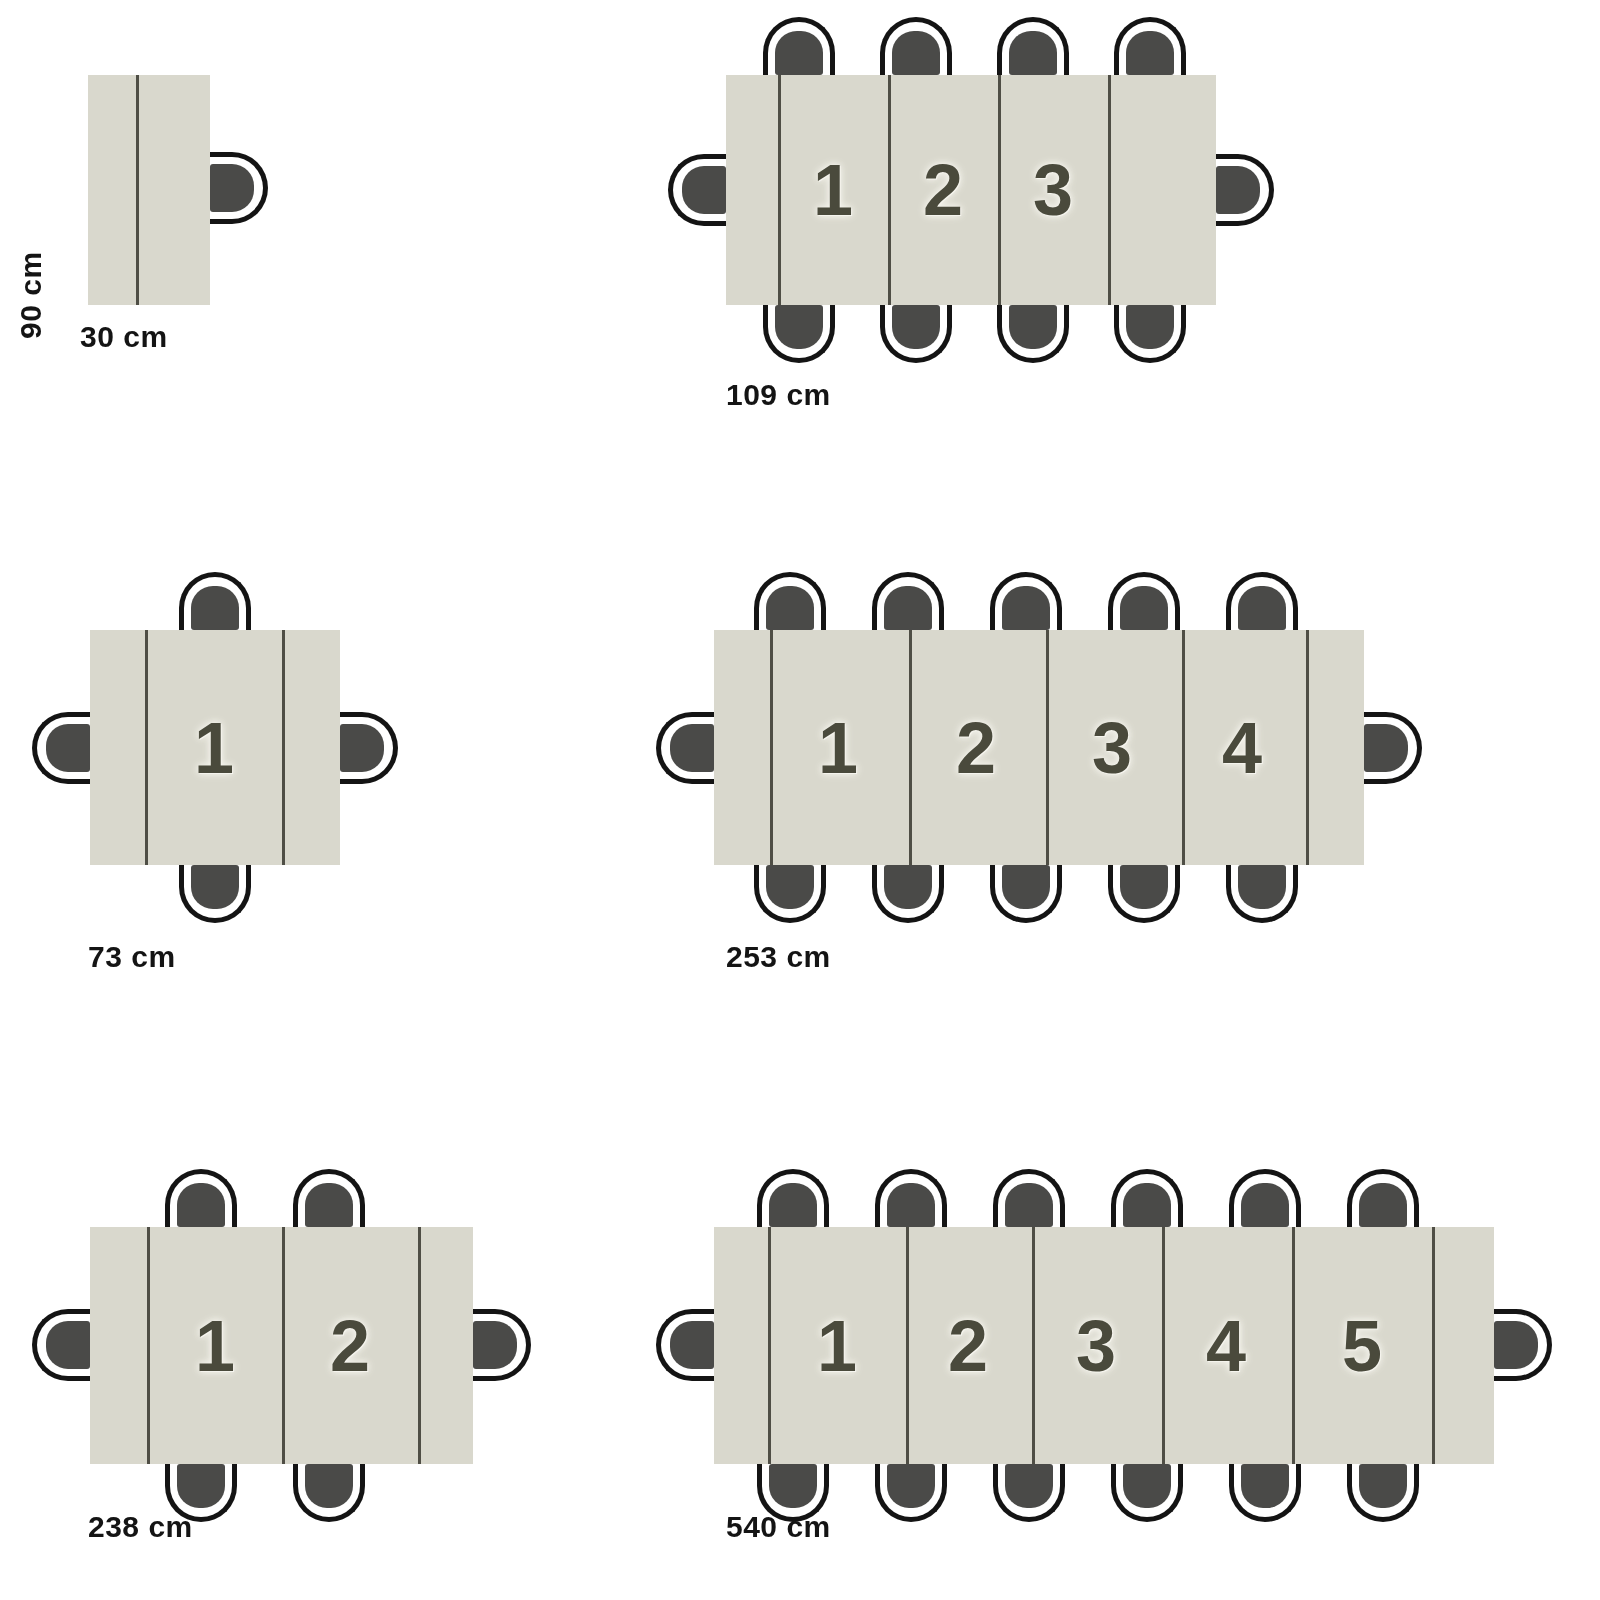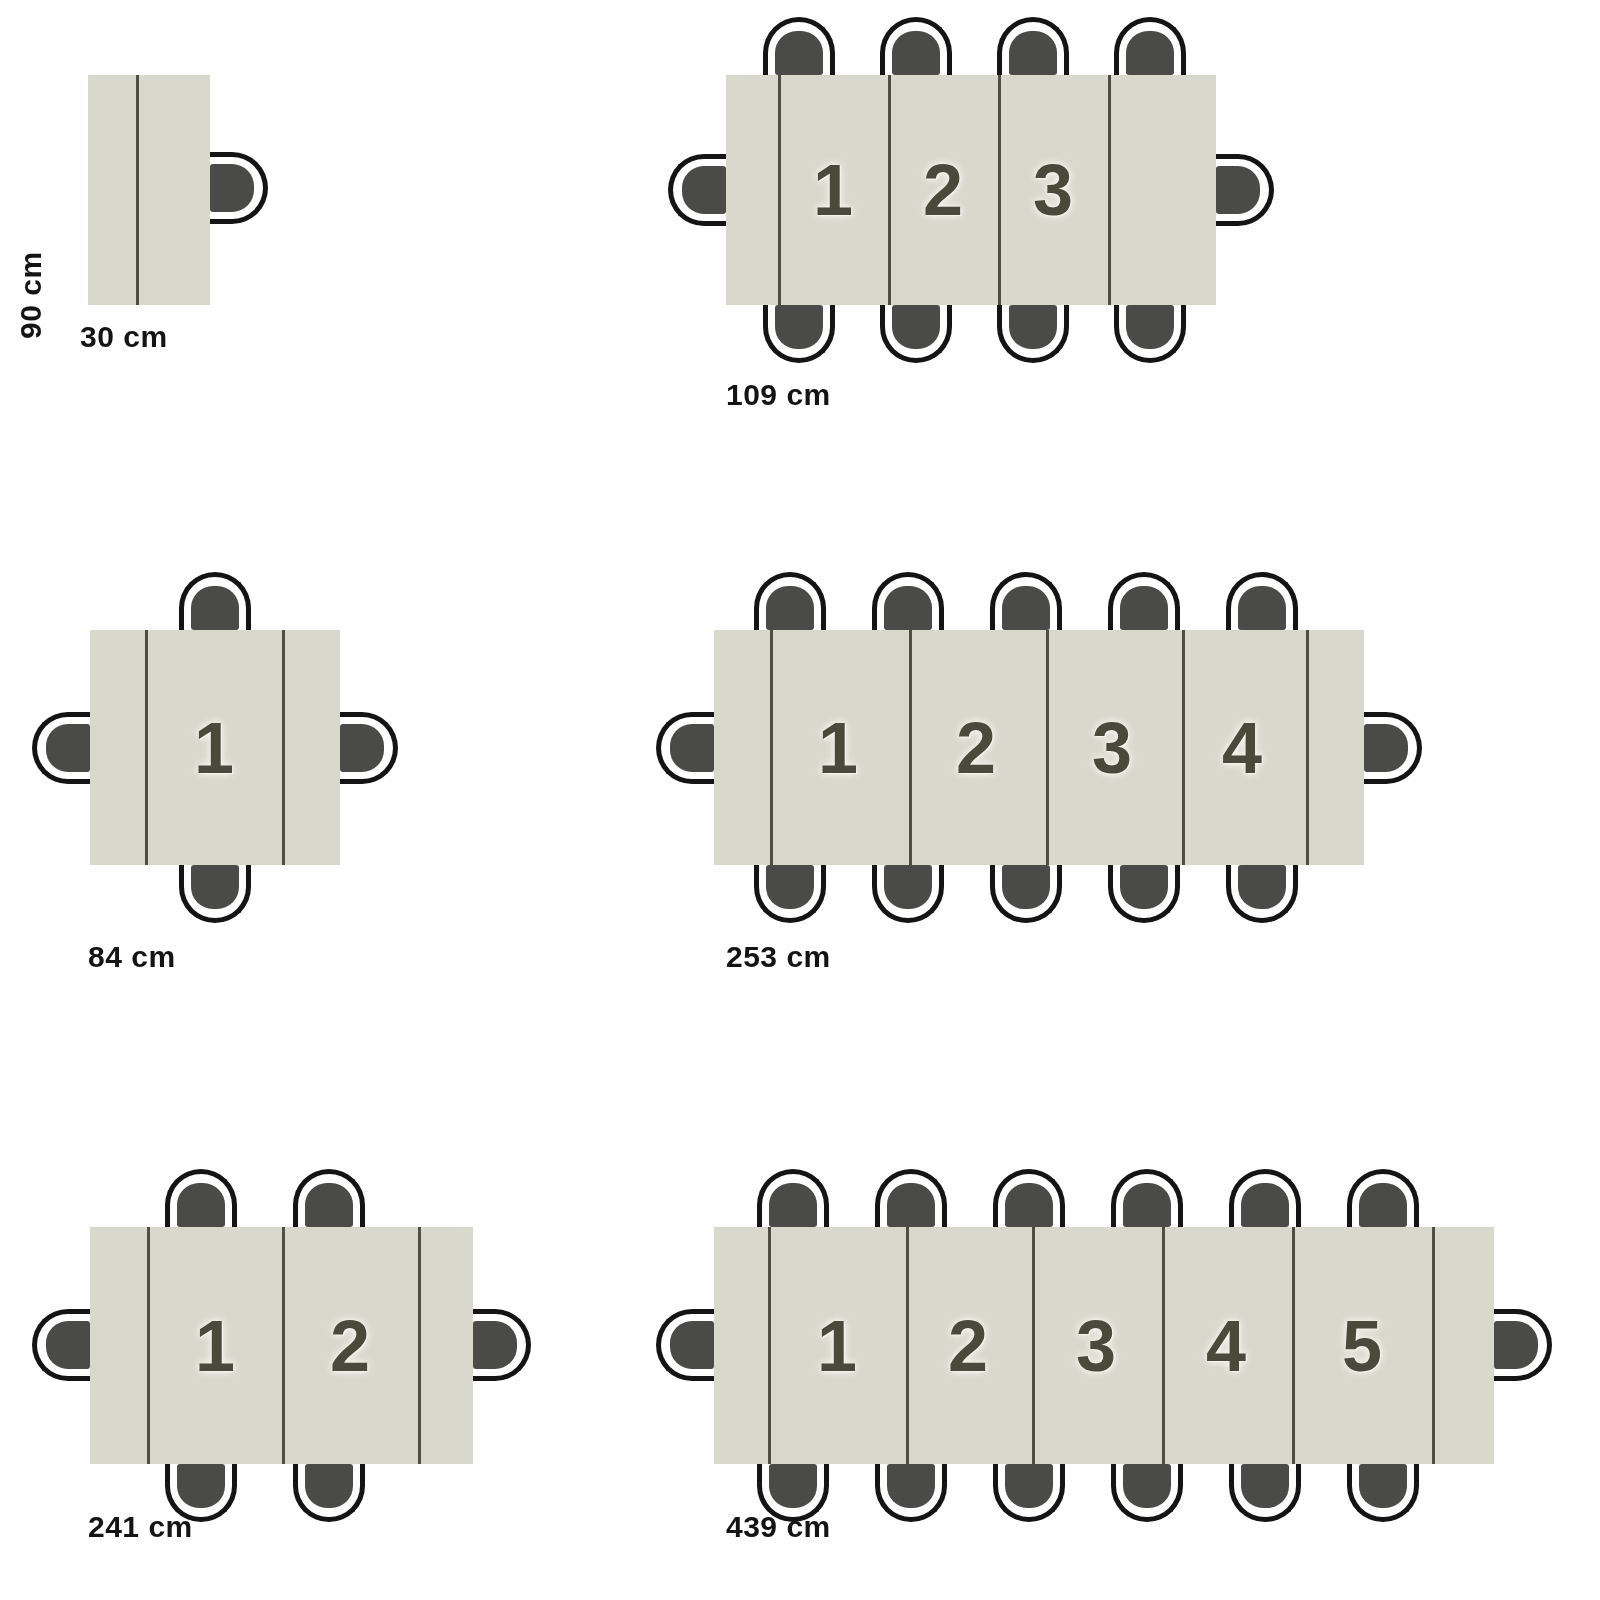--- a/index.html
+++ b/index.html
@@ -202,21 +202,21 @@
       </div>
     <div class="chair left" style="left:28px;top:152px;">
       <div class="halo"></div>
       <div class="seat"></div>
       </div>
     <div class="chair right" style="left:340px;top:152px;">
       <div class="halo"></div>
       <div class="seat"></div>
       </div>
 
-    <div class="dim-label" style="left:88px;top:380px;font-size:30px;">84 cm</div>
+    <div class="dim-label" style="left:88px;top:380px;font-size:30px;">73 cm</div>
   </div>
 
   <div class="config" style="left:640px;top:560px;width:800px;height:420px;">
     <div class="table-top" style="left:74px;top:70px;width:650px;height:235px;">
       <div class="divider" style="left:56px;"></div>
       <div class="divider" style="left:195px;"></div>
       <div class="divider" style="left:332px;"></div>
       <div class="divider" style="left:468px;"></div>
       <div class="divider" style="left:592px;"></div>
       <div class="leaf-number" style="left:124px;font-size:72px;">1</div>
@@ -308,21 +308,21 @@
 
     <div class="chair left" style="left:28px;top:174px;">
       <div class="halo"></div>
       <div class="seat"></div>
       </div>
     <div class="chair right" style="left:473px;top:174px;">
       <div class="halo"></div>
       <div class="seat"></div>
       </div>
 
-    <div class="dim-label" style="left:88px;top:375px;font-size:30px;">241 cm</div>
+    <div class="dim-label" style="left:88px;top:375px;font-size:30px;">238 cm</div>
   </div>
 
   <div class="config" style="left:640px;top:1135px;width:920px;height:450px;">
     <div class="table-top" style="left:74px;top:92px;width:780px;height:237px;">
       <div class="divider" style="left:54px;"></div>
       <div class="divider" style="left:192px;"></div>
       <div class="divider" style="left:318px;"></div>
       <div class="divider" style="left:448px;"></div>
       <div class="divider" style="left:578px;"></div>
       <div class="divider" style="left:718px;"></div>
@@ -385,16 +385,16 @@
 
     <div class="chair left" style="left:12px;top:174px;">
       <div class="halo"></div>
       <div class="seat"></div>
       </div>
     <div class="chair right" style="left:854px;top:174px;">
       <div class="halo"></div>
       <div class="seat"></div>
       </div>
 
-    <div class="dim-label" style="left:86px;top:375px;font-size:30px;">439 cm</div>
+    <div class="dim-label" style="left:86px;top:375px;font-size:30px;">540 cm</div>
   </div>
 
 </div>
 
 </body></html>

